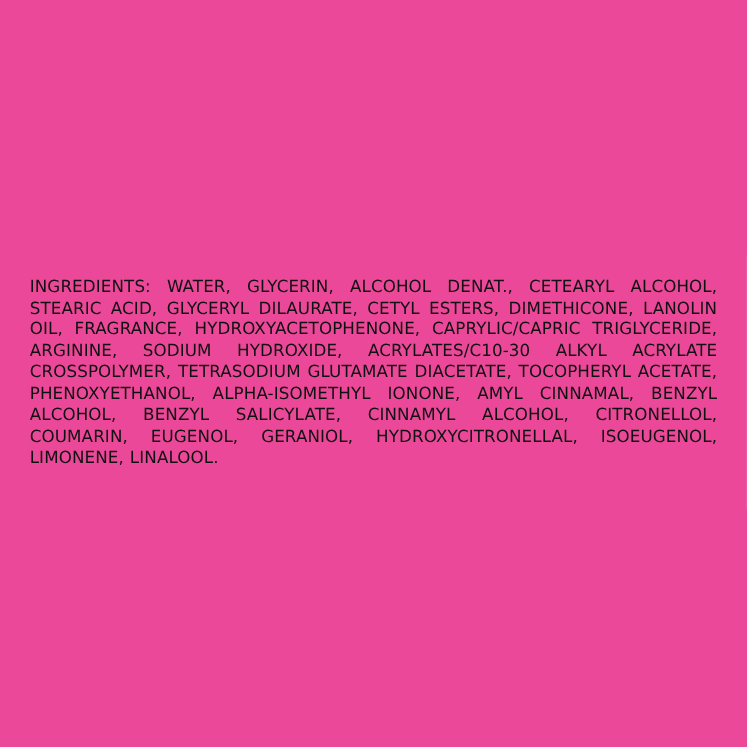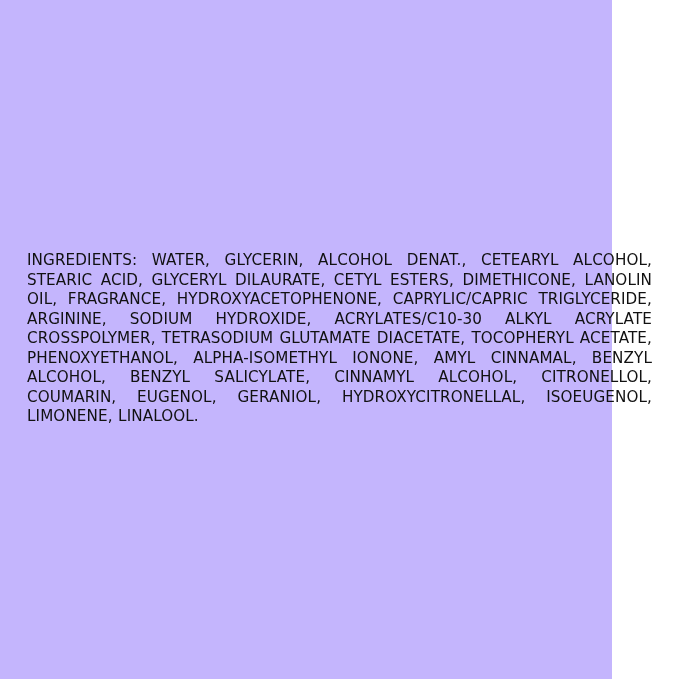--- a/index.html
+++ b/index.html
@@ -9,23 +9,23 @@
   body {
     width: 679px;
     height: 679px;
     background: #ffffff;
     font-family: "DejaVu Sans", sans-serif;
     color: #1a1a1a;
     overflow: hidden;
   }
   .page {
     position: relative;
-    width: 612px;
+    width: 679px;
     height: 679px;
-    background: #c4b5fd;
+    background: #ec4899;
   }
   .ingredients-block {
     position: absolute;
     left: 27px;
     top: 251px;
     width: 625px;
   }
   .ingredients-text {
     margin: 0;
     font-family: "DejaVu Sans", sans-serif;

